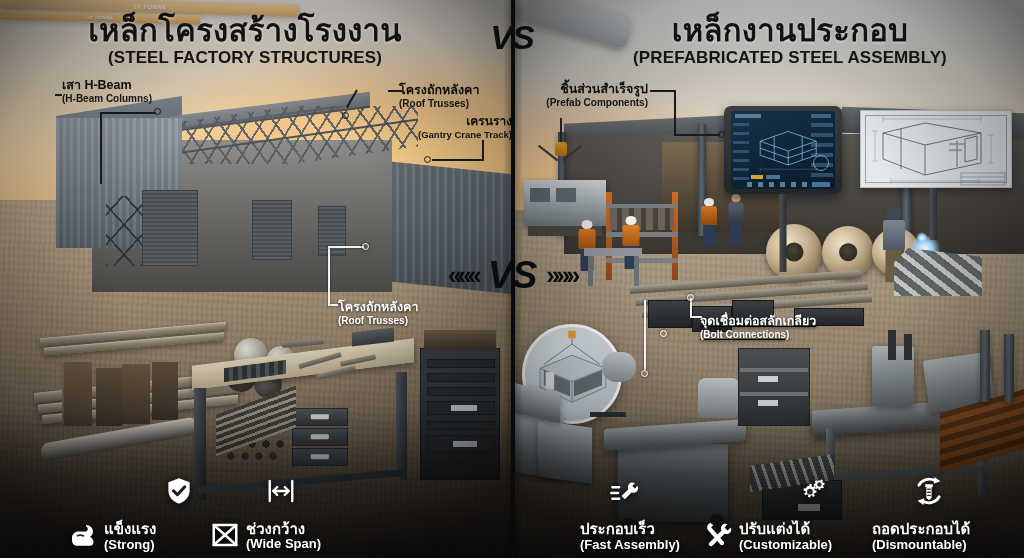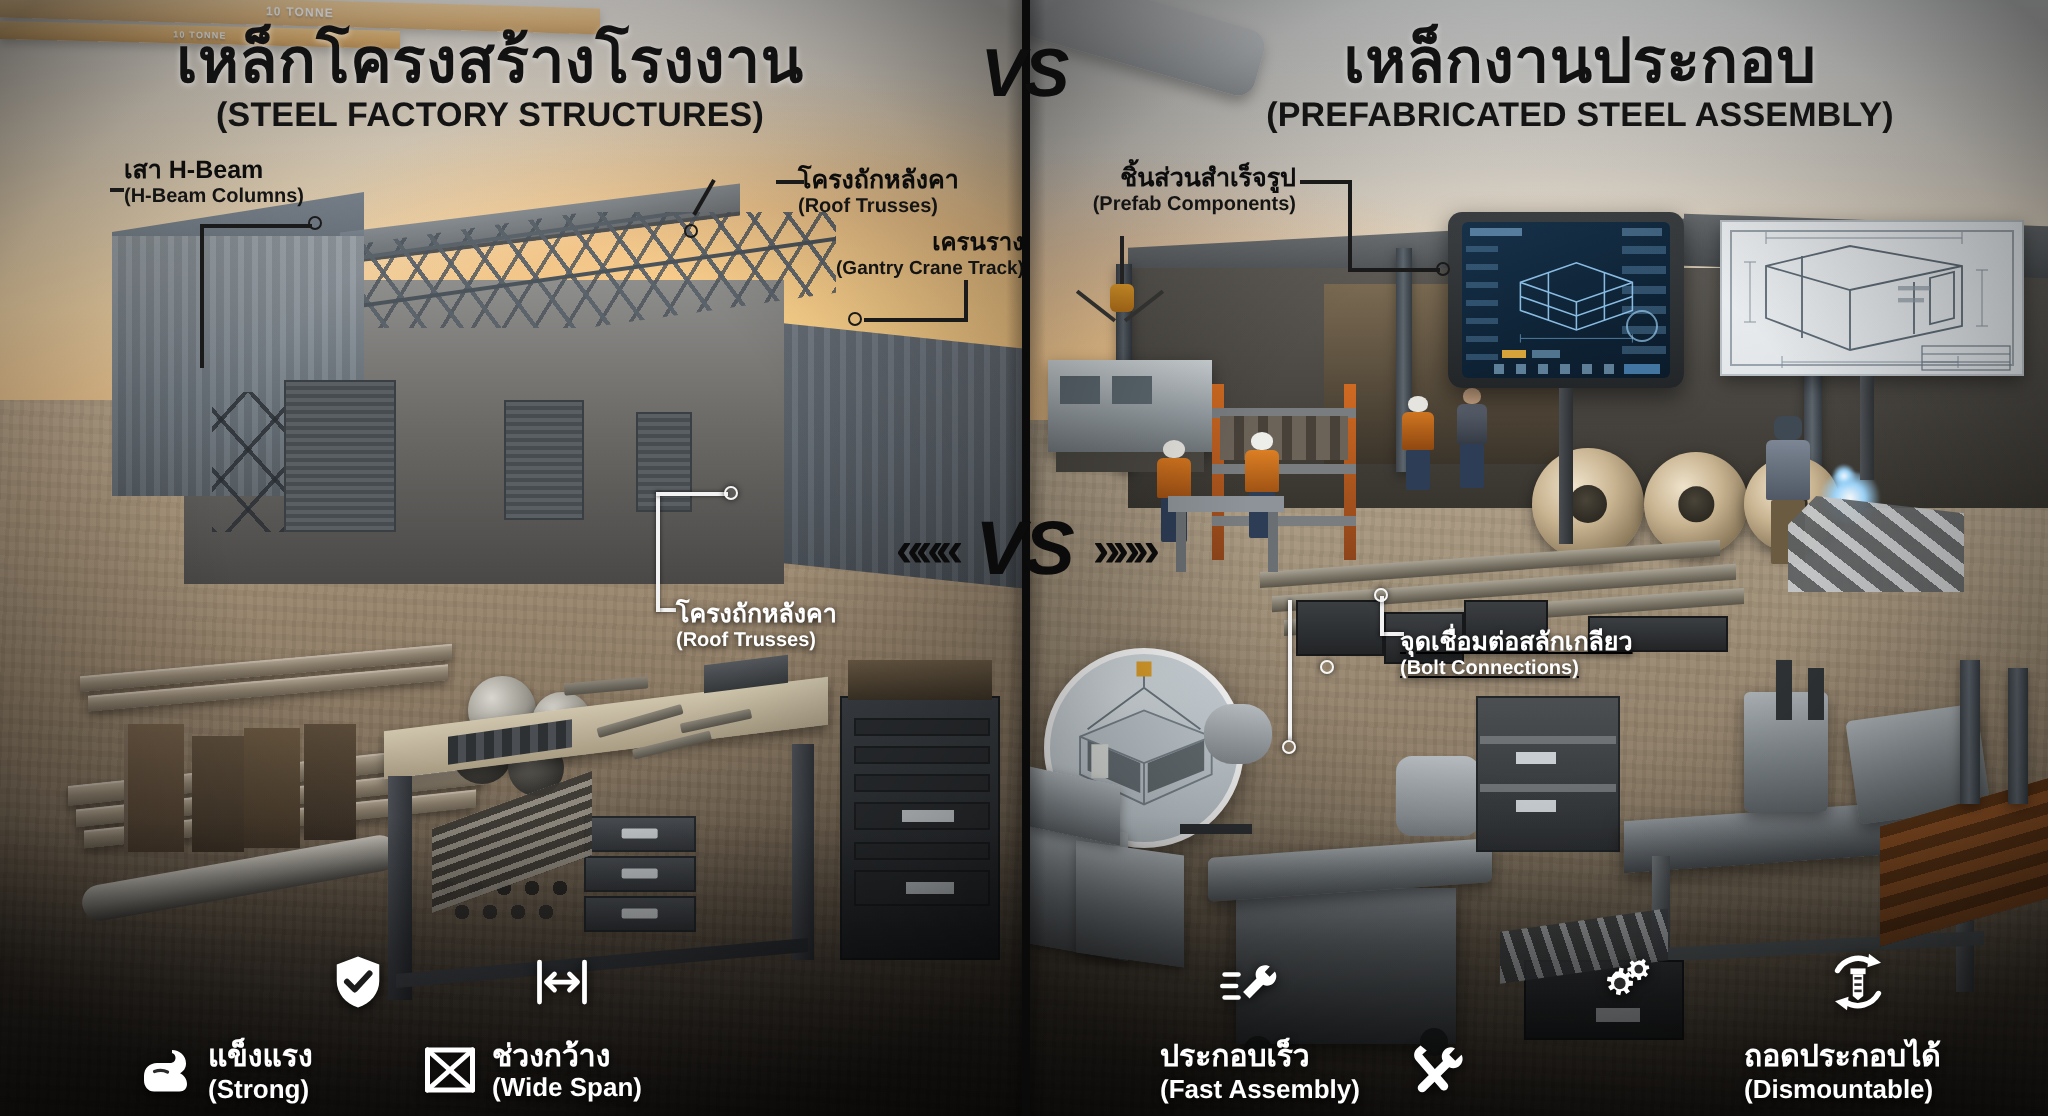--- a/index.html
+++ b/index.html
@@ -870,20 +870,24 @@
             <circle cx="19.4" cy="6.4" r="1.9" fill="#2a2a2a"></circle>
           </g>
         </svg>
       </div>
       <div class="ic">
         <svg viewBox="0 0 24 24">
           <path d="M4.4 3.4 C3.1 4.6 2.9 6.6 3.9 8 L13.9 19.6 C14.5 20.3 15.6 20.4 16.3 19.8 C17 19.1 17.1 18.1 16.5 17.4 L6.5 5.8 L8.3 4.2 L5.8 2.2 Z" fill="#ffffff"></path>
           <path d="M19.6 3.4 C18.2 2.6 16.5 2.9 15.4 4 C14.2 5.2 14 7 14.8 8.4 L5.2 17.9 C4.5 18.6 4.5 19.7 5.2 20.4 C5.9 21.1 7 21.1 7.7 20.4 L17.3 10.9 C18.6 11.6 20.4 11.4 21.5 10.2 C22.7 9.1 23 7.3 22.2 5.9 L19.7 8.3 L17.3 5.9 Z" fill="#ffffff"></path>
         </svg>
       </div>
+      <div class="txt">
+        <div class="f-th">ปรับแต่งได้</div>
+        <div class="f-en">(Customizable)</div>
+      </div>
     </div>
 
     <div class="feat" style="left:866px;">
       <div class="ic-top" style="left:46px;bottom:44px;width:34px;height:34px;">
         <svg viewBox="0 0 26 26">
           <g fill="none" stroke="#ffffff" stroke-width="2.1" stroke-linecap="round">
             <path d="M5.2 8.6 A9 9 0 0 1 17.6 5.2"></path>
             <path d="M20.8 17.4 A9 9 0 0 1 8.4 20.8"></path>
           </g>
           <path d="M17.2 2.2 L21.8 5.6 L16.6 7.4 Z" fill="#ffffff"></path>

